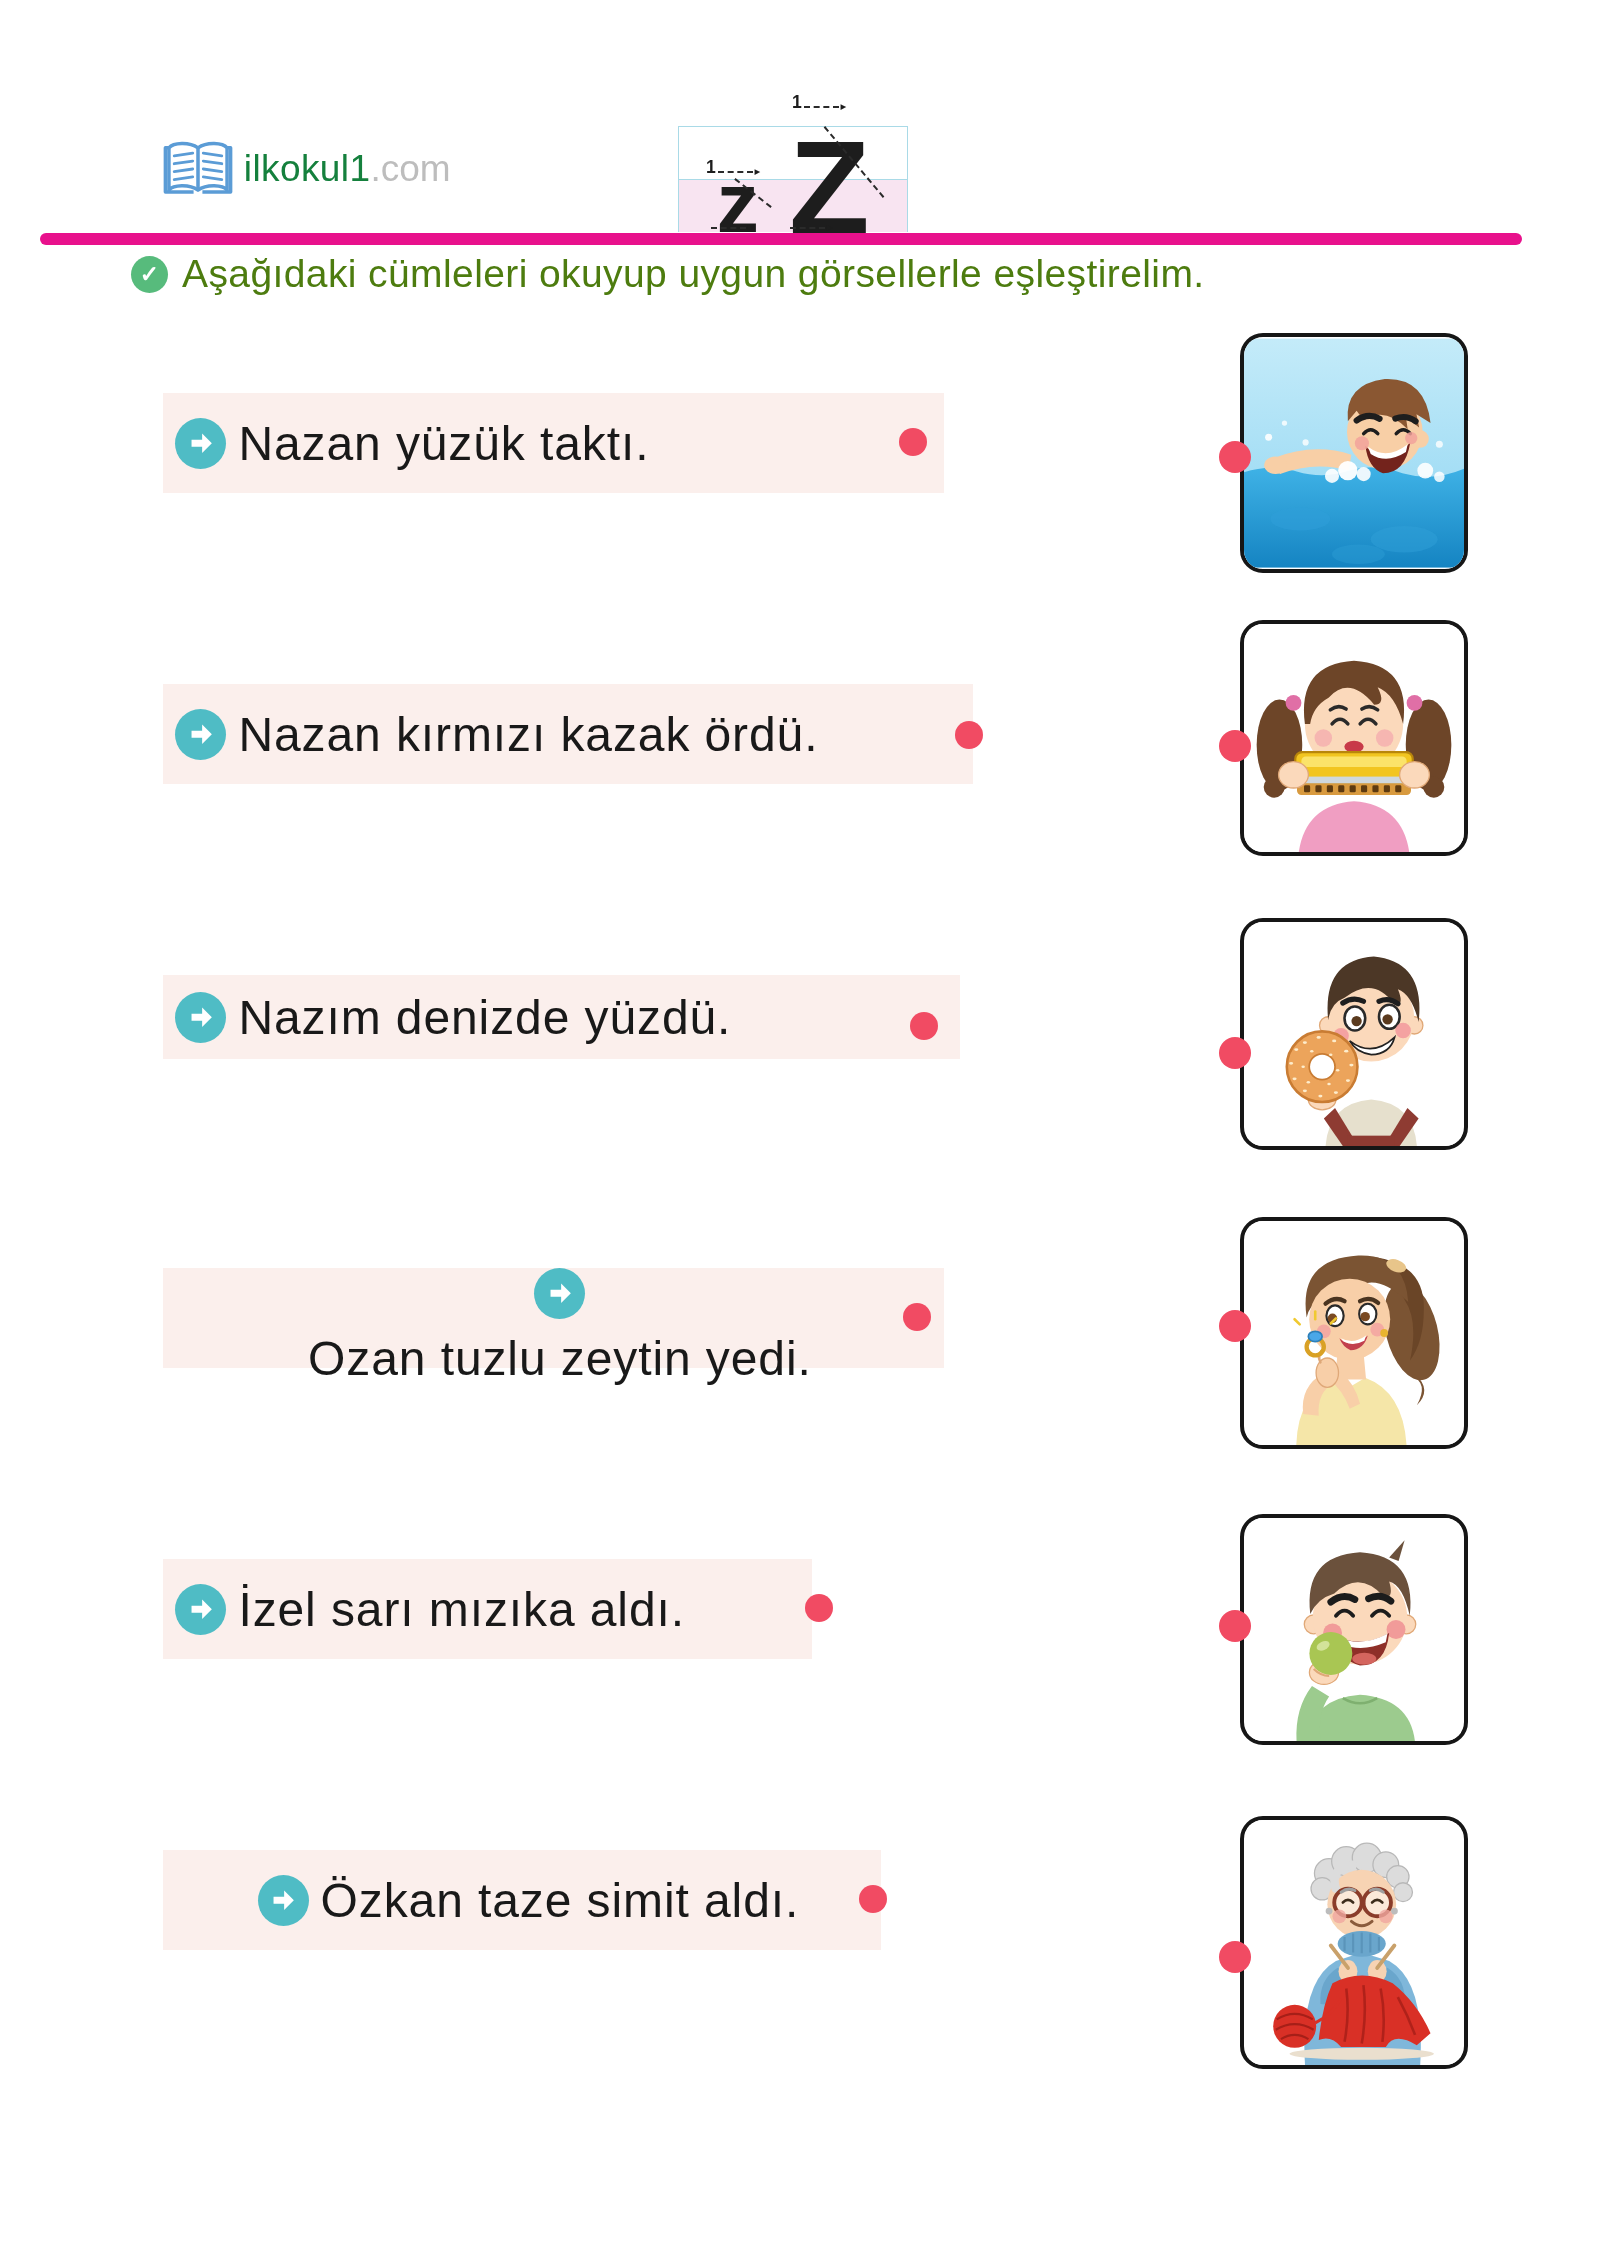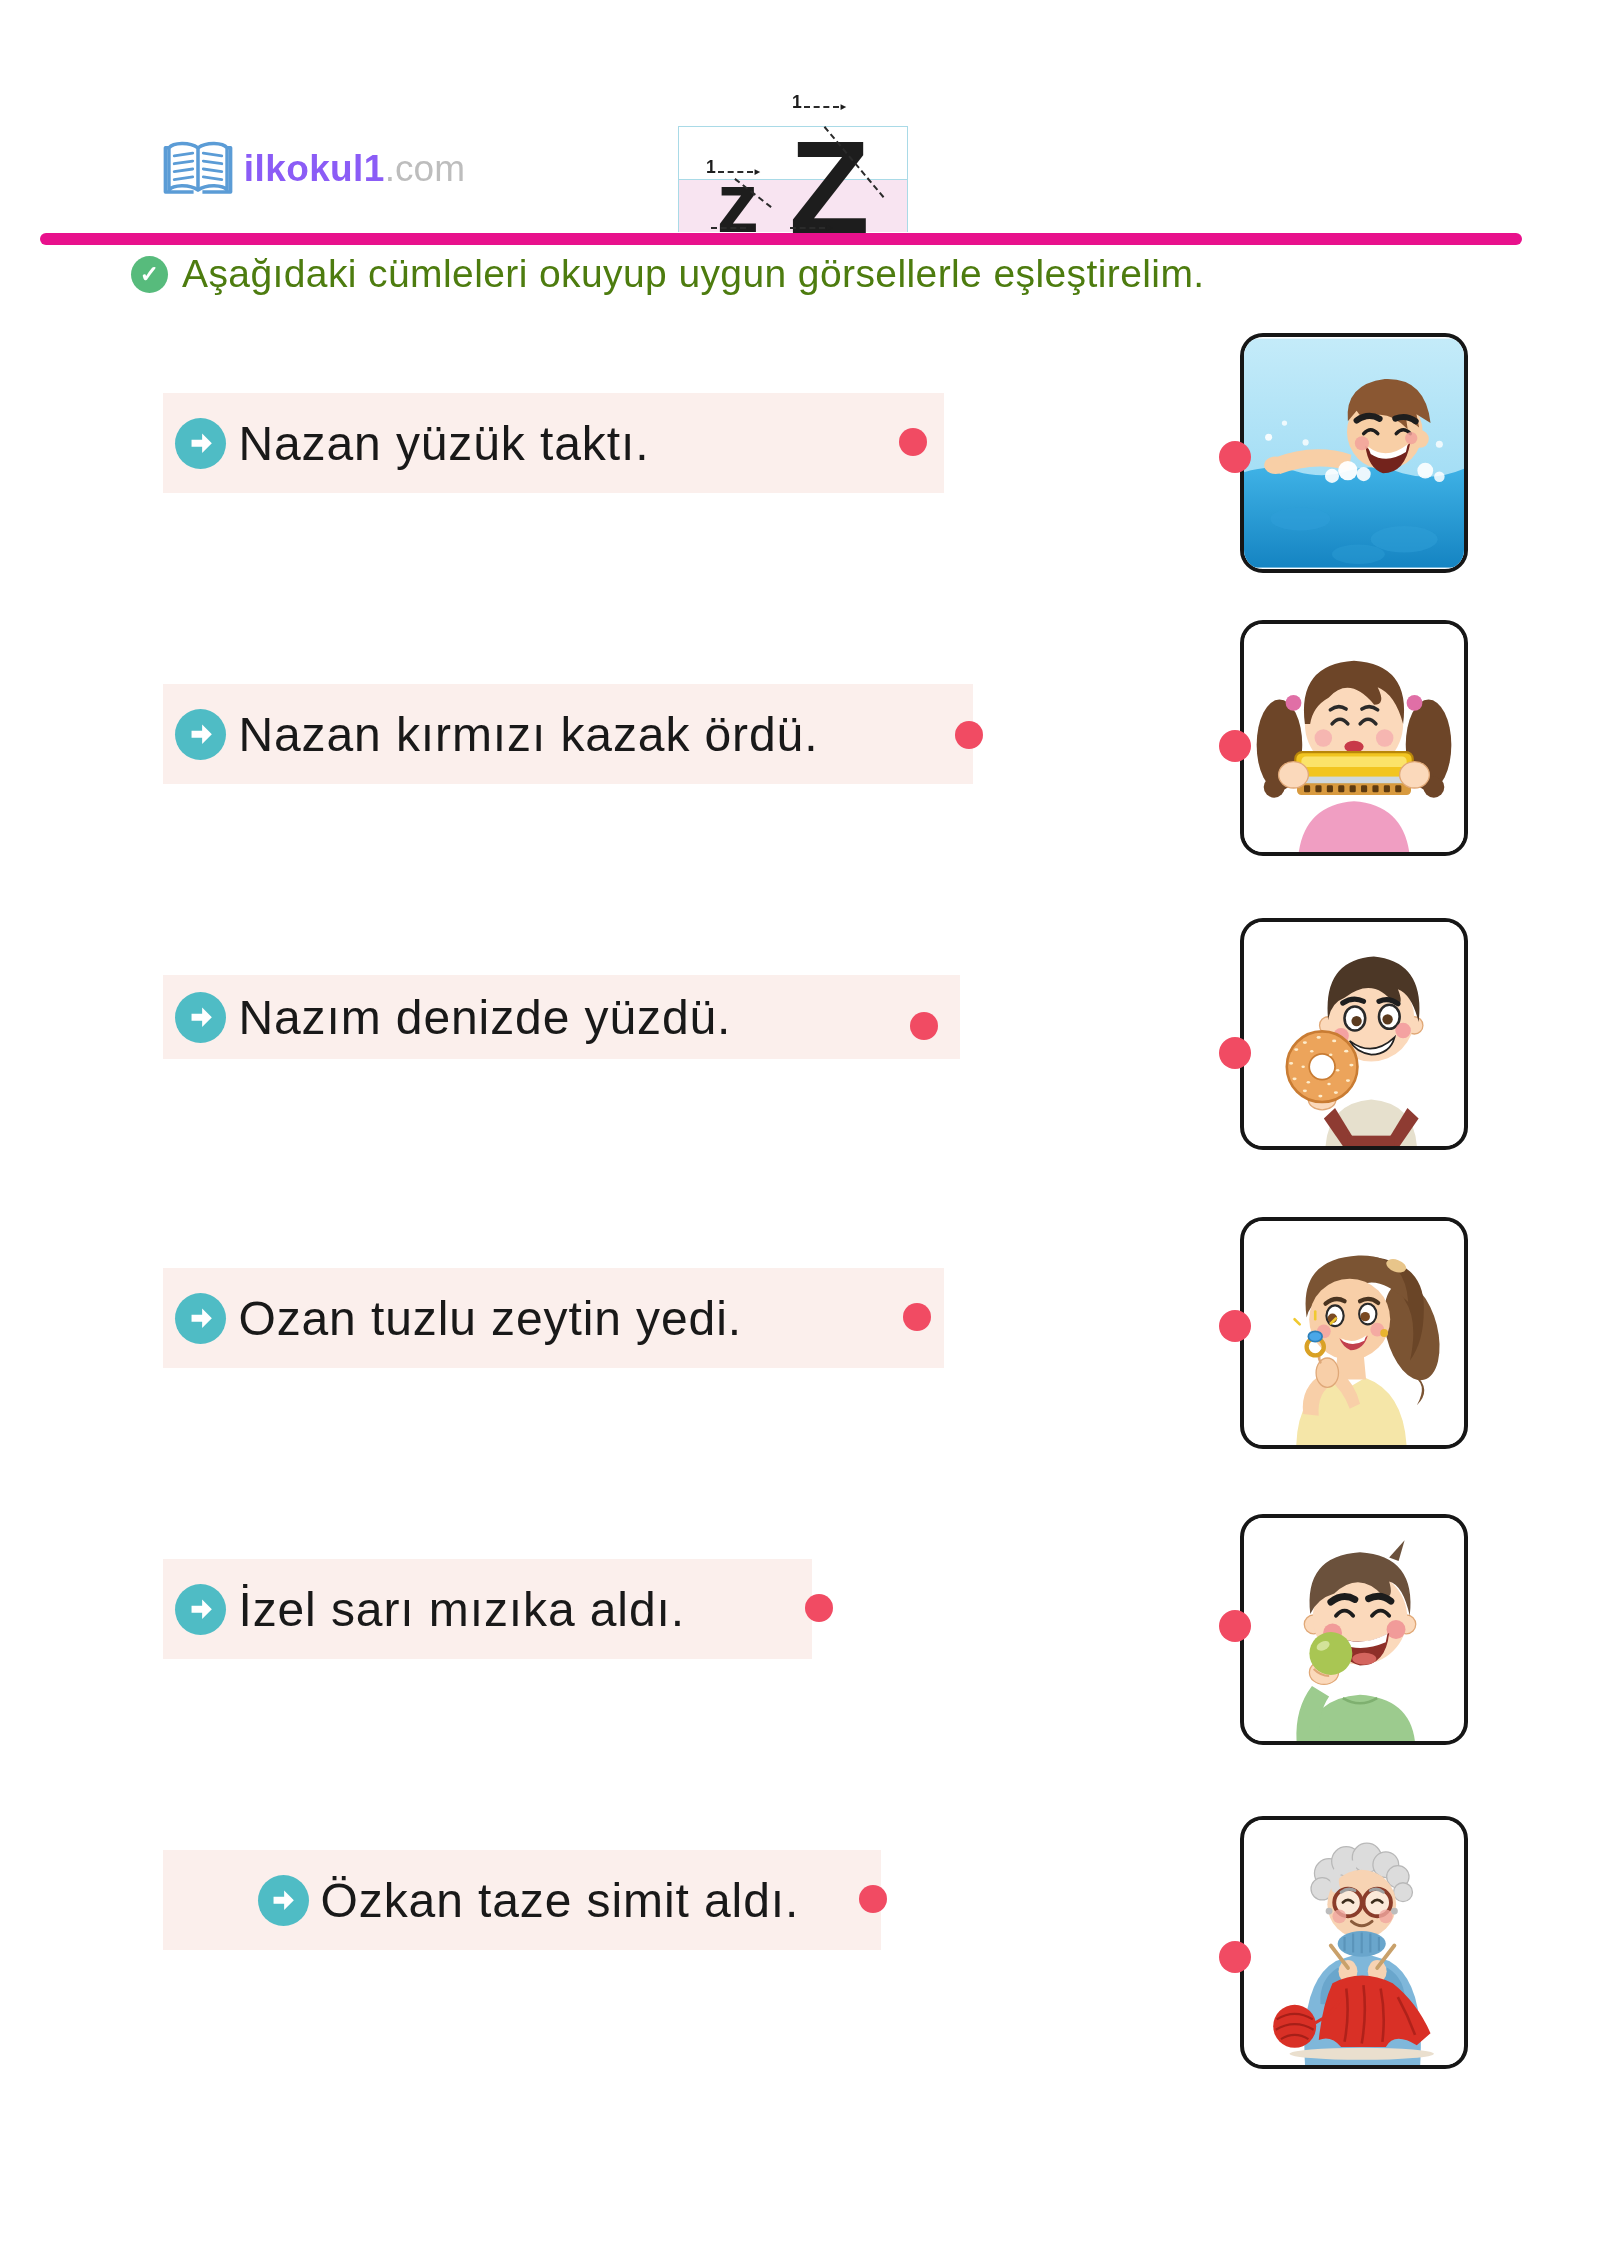--- a/index.html
+++ b/index.html
@@ -2,21 +2,21 @@
 <html lang="tr" style="font-size:14px"><head>
 <meta charset="utf-8">
 <style>
   html,body{margin:0;padding:0;background:#ffffff;}
   .page{position:relative;width:1619px;height:2258px;background:#ffffff;overflow:hidden;
         font-family:"Liberation Sans", sans-serif;}
   .abs{position:absolute;}
 
   
   .logo{left:161px;top:139px;display:flex;align-items:center;gap:8.8px;}
-  .logo-text{font-size:37px;font-weight:700;color:#8b5cf6;letter-spacing:0.4px;}
+  .logo-text{font-size:37px;font-weight:400;color:#15803d;letter-spacing:0.4px;}
   .logo-tld{font-size:37px;font-weight:400;color:#BDBDBD;}
 
   
   .trace-box{left:678px;top:126px;width:228px;height:104px;border:1.8px solid #A9DAE7;background:#ffffff;}
   .trace-bottom{position:absolute;left:0;top:50%;width:100%;height:50%;background:#F8E4F1;border-top:1.8px solid #A9DAE7;}
   .trace-letters{position:absolute;left:0;bottom:-5.3px;width:100%;display:flex;justify-content:center;align-items:flex-end;gap:30px;color:#1d1d1d;}
   .tl-z{font-size:85px;font-weight:900;line-height:0.78;}
   .tl-Z{font-size:132px;font-weight:900;line-height:0.74;}
   .guide{display:flex;align-items:flex-end;gap:1.8px;}
   .guide-num{font-size:17.6px;font-weight:700;color:#1d1d1d;line-height:1;}
@@ -123,21 +123,21 @@
     <span class="sentence-text">Nazan kırmızı kazak ördü.</span>
   </div>
   <div class="abs row" style="left:163px;top:975px;width:785px;height:84px;">
     <span class="arrow-circle">
         <svg width="26.5" height="26.5" viewBox="0 0 30 30">
           <path d="M4 11 h12 v-7 l11 11 -11 11 v-7 H4 Z" fill="#ffffff"></path>
         </svg>
       </span>
     <span class="sentence-text">Nazım denizde yüzdü.</span>
   </div>
-  <div class="abs row" style="left:163px;top:1268px;width:769px;height:100px;">
+  <div class="abs row" style="left:163px;top:1268px;width:769px;height:100px;flex-direction:column;">
     <span class="arrow-circle">
         <svg width="26.5" height="26.5" viewBox="0 0 30 30">
           <path d="M4 11 h12 v-7 l11 11 -11 11 v-7 H4 Z" fill="#ffffff"></path>
         </svg>
       </span>
     <span class="sentence-text">Ozan tuzlu zeytin yedi.</span>
   </div>
   <div class="abs row" style="left:163px;top:1559px;width:637px;height:100px;">
     <span class="arrow-circle">
         <svg width="26.5" height="26.5" viewBox="0 0 30 30">

